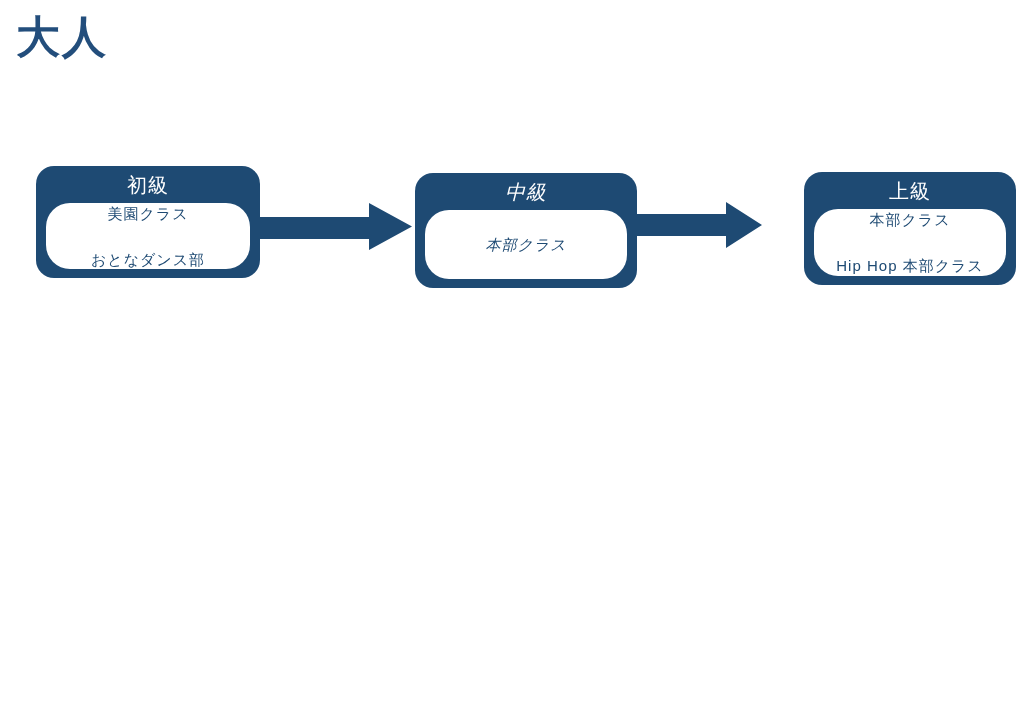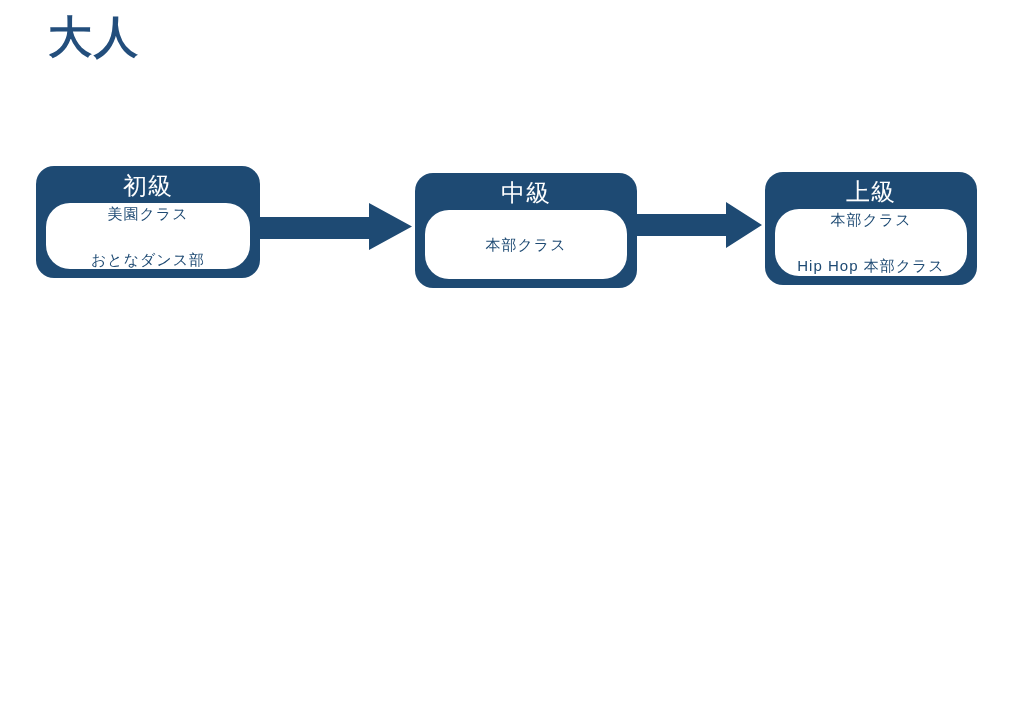--- a/index.html
+++ b/index.html
@@ -10,42 +10,42 @@
   }
   .canvas {
     position: relative;
     width: 1024px;
     height: 724px;
     background: #ffffff;
     overflow: hidden;
   }
   .page-title {
     position: absolute;
-    left: 48px;
+    left: 16px;
     top: 8px;
     margin: 0;
     font-size: 44px;
     font-weight: bold;
     color: #234e7c;
     letter-spacing: 2px;
   }
   .node {
     position: absolute;
     background: #1e4a73;
     border-radius: 18px;
   }
   .node-1 { left: 36px;  top: 166px; width: 224px; height: 112px; }
-  .node-2 { left: 415px; top: 173px; width: 222px; height: 115px; }
-  .node-3 { left: 765px; top: 172px; width: 212px; height: 113px; }
+  .node-2 { left: 415px; top: 173px; width: 222px; height: 115px; font-style: italic; }
+  .node-3 { left: 804px; top: 172px; width: 212px; height: 113px; }
   .node-header {
     height: 37px;
     line-height: 39px;
     text-align: center;
     color: #ffffff;
-    font-size: 24px;
+    font-size: 20px;
     font-weight: 500;
     letter-spacing: 1px;
   }
   .node-body {
     position: absolute;
     left: 10px;
     right: 10px;
     top: 37px;
     bottom: 9px;
     background: #ffffff;

